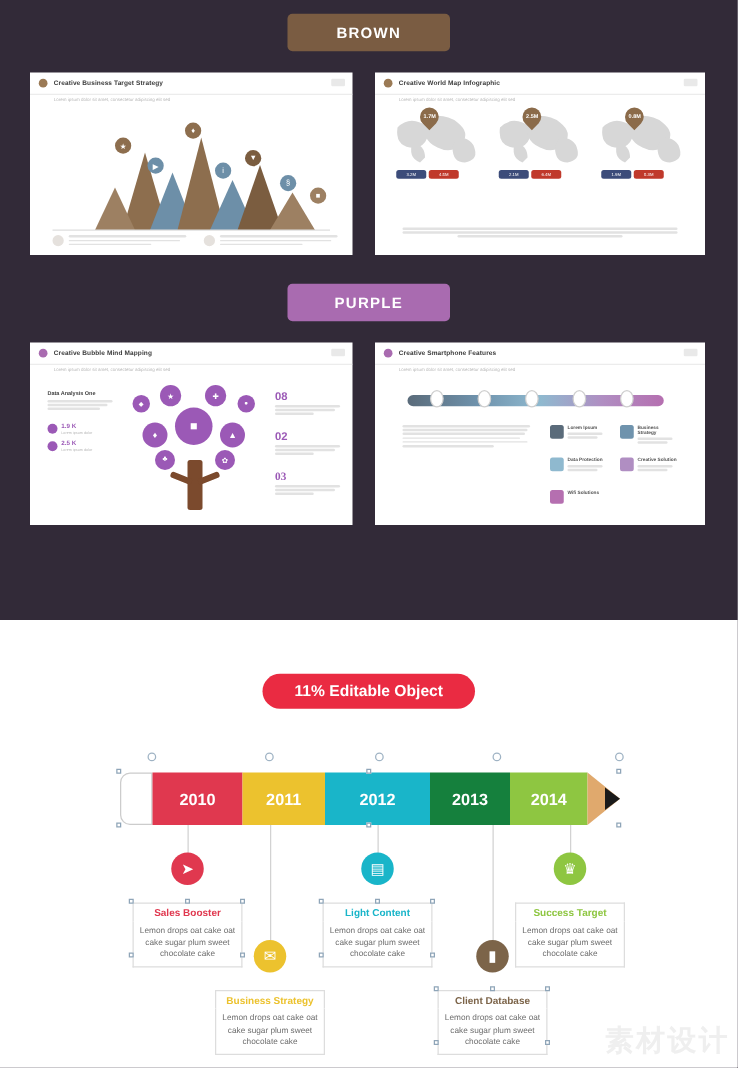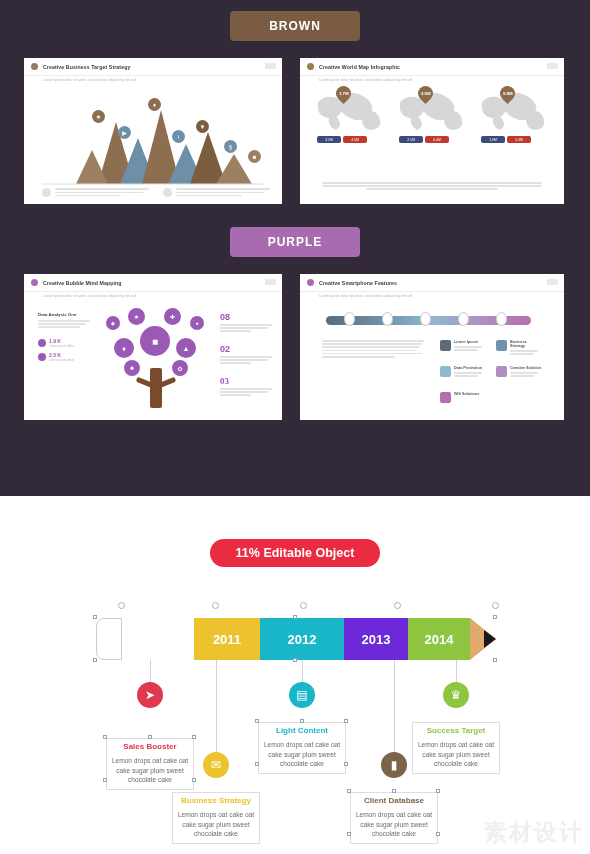--- a/index.html
+++ b/index.html
@@ -387,23 +387,24 @@
       </div>
     </div>
   </div>
 
   <div class="light-section">
 
     <div class="pill">11% Editable Object</div>
 
     <div class="pencil">
       <div class="pencil-eraser"></div>
+      <div class="pencil-seg" style="left:26px;  width:72px; background:#e0384f;">2010</div>
       <div class="pencil-seg" style="left:98px;  width:66px; background:#ecc22e;">2011</div>
       <div class="pencil-seg" style="left:164px; width:84px; background:#19b5c9;">2012</div>
-      <div class="pencil-seg" style="left:248px; width:64px; background:#6d28d9;">2013</div>
+      <div class="pencil-seg" style="left:248px; width:64px; background:#15803d;">2013</div>
       <div class="pencil-seg" style="left:312px; width:62px; background:#8ec641;">2014</div>
       <div class="pencil-tip"></div>
       <div class="pencil-lead"></div>
 
       <div class="handle" style="left:-3px; top:-3px"></div>
       <div class="handle" style="left:197px; top:-3px"></div>
       <div class="handle" style="left:397px; top:-3px"></div>
       <div class="handle" style="left:-3px; top:40px"></div>
       <div class="handle" style="left:197px; top:40px"></div>
       <div class="handle" style="left:397px; top:40px"></div>
@@ -415,21 +416,21 @@
     <div style="position:absolute;left:394px;top:106px;width:7px;height:7px;border:1px solid #9fb3c4;border-radius:50%;background:#fff"></div>
     <div style="position:absolute;left:492px;top:106px;width:7px;height:7px;border:1px solid #9fb3c4;border-radius:50%;background:#fff"></div>
 
     <div class="drop-line" style="left:150px; top:164px; height:26px;"></div>
     <div class="drop-line" style="left:216px; top:164px; height:96px;"></div>
     <div class="drop-line" style="left:302px; top:164px; height:26px;"></div>
     <div class="drop-line" style="left:394px; top:164px; height:96px;"></div>
     <div class="drop-line" style="left:456px; top:164px; height:26px;"></div>
 
     <div class="badge-ic" style="left:137px; top:186px; background:#e0384f;">➤</div>
-    <div class="callout" style="left:106px; top:226px;margin-top:16px;">
+    <div class="callout" style="left:106px; top:226px;">
       <div class="callout-title" style="color:#e0384f; border:1px solid #dddddd; border-bottom:none;">Sales Booster</div>
       <div class="callout-body">Lemon drops oat cake oat cake sugar plum sweet chocolate cake</div>
       <div class="handle" style="left:-3px; top:-3px"></div>
       <div class="handle" style="left:42px; top:-3px"></div>
       <div class="handle" style="left:86px; top:-3px"></div>
       <div class="handle" style="left:-3px; top:40px"></div>
       <div class="handle" style="left:86px; top:40px"></div>
     </div>
 
     <div class="badge-ic" style="left:203px; top:256px; background:#ecc22e;">✉</div>

